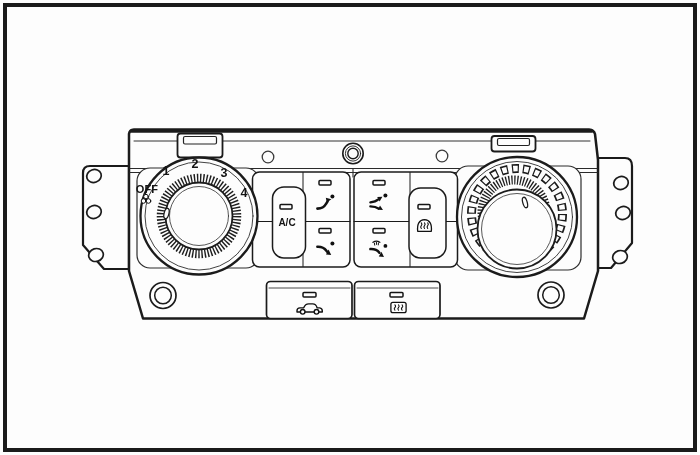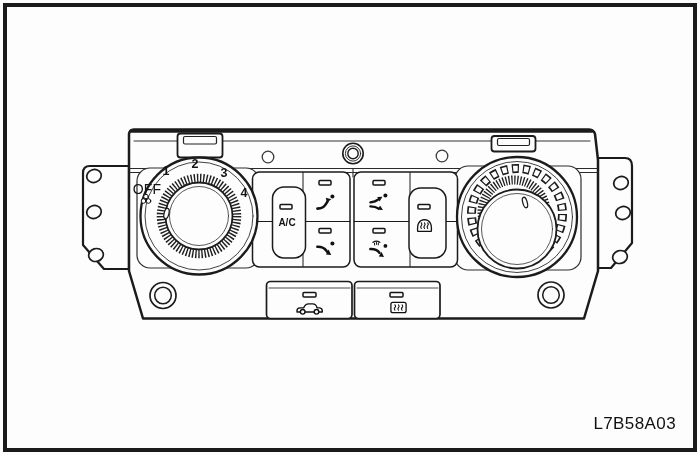--- a/index.html
+++ b/index.html
@@ -4,21 +4,21 @@
 <style>
   html,body{margin:0;padding:0;background:#ffffff;}
   .stage{
     position:relative;width:700px;height:455px;background:#fdfdfd;
     font-family:"Liberation Sans", sans-serif;color:#161616;overflow:hidden;
   }
   .frame{position:absolute;inset:3px;border:4px solid #1b1b1b;background:#fdfdfd;}
   .art{position:absolute;left:0;top:0;}
   .lbl{position:absolute;transform:translate(-50%,-50%);line-height:1;white-space:nowrap;color:#141414;}
   .num{font-size:12.5px;font-weight:700;}
-  .off{font-size:14px;font-weight:400;letter-spacing:0.2px;}
+  .off{font-size:11px;font-weight:700;letter-spacing:0.2px;}
   .ac{font-size:10px;font-weight:700;}
   .code{position:absolute;top:424px;right:24px;transform:translateY(-50%);
         font-size:17px;font-weight:400;letter-spacing:0.4px;color:#111;}
 </style>
 </head>
 <body>
 
 <div class="stage">
   <div class="frame"></div>
 
@@ -180,14 +180,13 @@
       <ellipse cx="525" cy="202.5" rx="2.2" ry="5.4" transform="rotate(-16 525 202.5)" fill="#fdfdfd" stroke="#1b1b1b" stroke-width="1.3"></ellipse>
     </g>
   </svg>
 
   <span class="lbl num" style="left:166px;top:171px">1</span>
   <span class="lbl num" style="left:195px;top:164px">2</span>
   <span class="lbl num" style="left:224px;top:173px">3</span>
   <span class="lbl num" style="left:244px;top:193px">4</span>
   <span class="lbl off" style="left:147px;top:189px">OFF</span>
   <span class="lbl ac" style="left:287px;top:223px">A/C</span>
-  <span class="code">L7B58A03</span>
 </div>
 
 </body></html>

